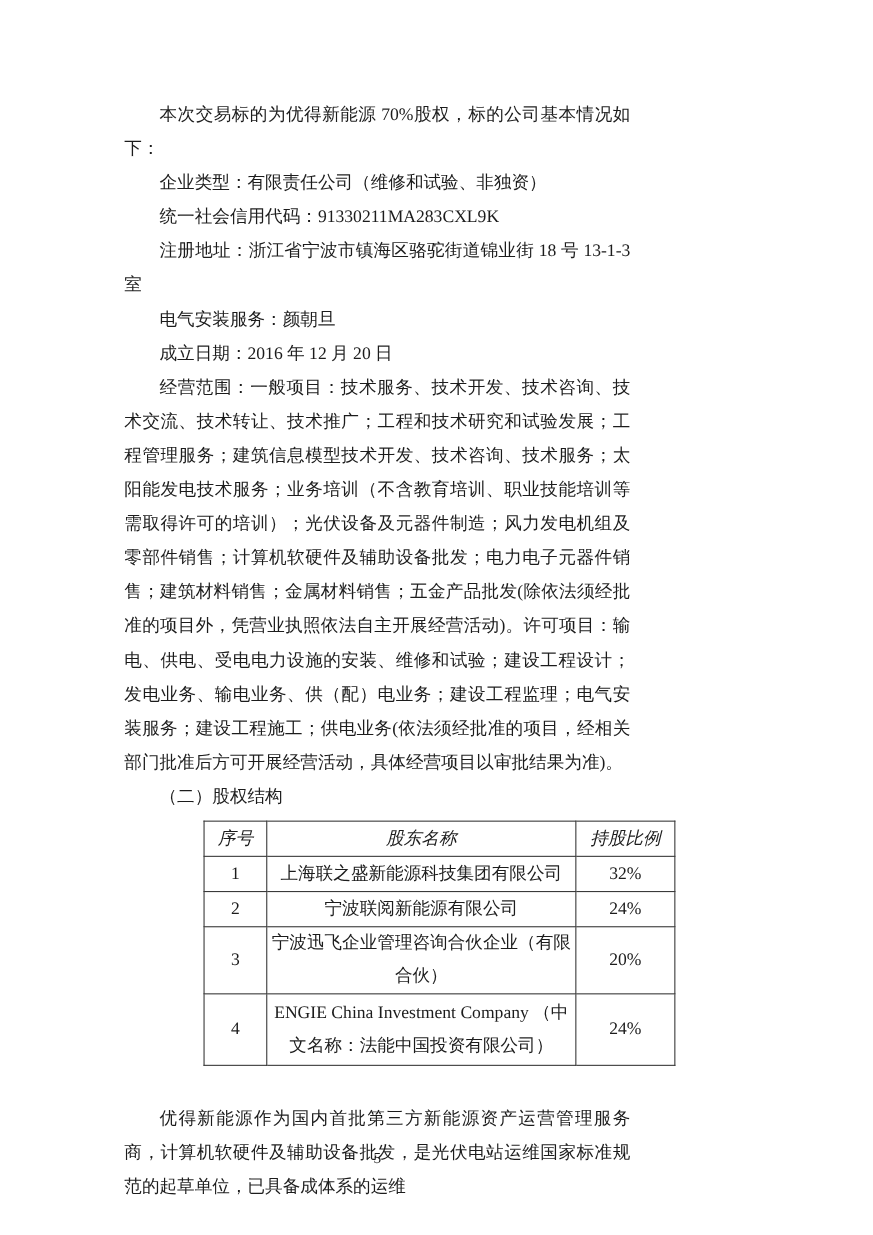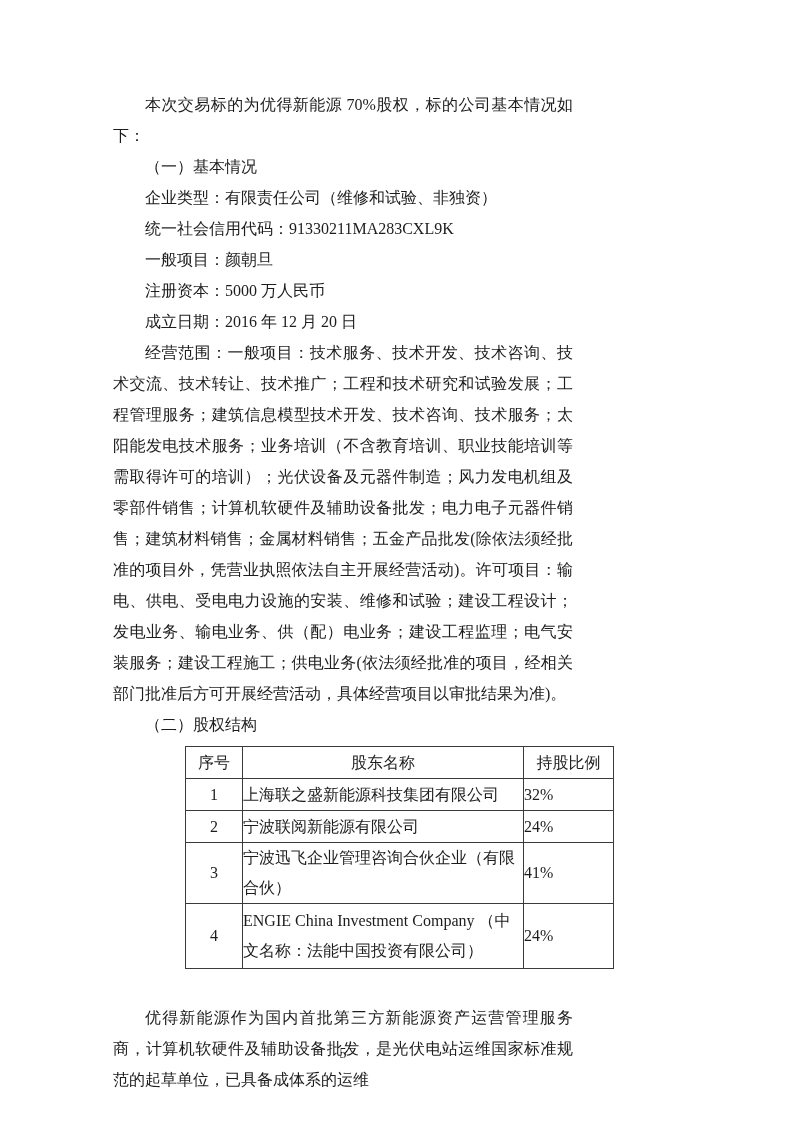--- a/index.html
+++ b/index.html
@@ -33,49 +33,48 @@
     font-size: 16px;
   }
   table.shareholding th,
   table.shareholding td {
     border: 1px solid #3a3a3a;
     font-weight: normal;
     vertical-align: middle;
     padding: 0;
     line-height: 30px;
   }
-  table.shareholding th { height: 31px; text-align: center; }
+  table.shareholding th { height: 31px; text-align: center; font-style: italic; }
   td.c-seq   { height: 31px; text-align: center; }
-  td.c-name  { text-align: left; padding: 0 8px 0 14px; }
-  td.c-ratio { text-align: left; }
+  td.c-name  { text-align: center; padding: 0 8px 0 14px; }
+  td.c-ratio { text-align: center; }
   tr.tall td { height: 60px; }
   tr.tall td.c-name { padding-top: 2px; padding-bottom: 2px; }
   .page-number {
     position: absolute;
     top: 1046px;
     left: 0;
     right: 0;
     text-align: center;
     font-size: 14px;
     color: #1c1c1c;
   }
 </style>
 </head>
 <body>
 
 <div class="page">
   <div class="content">
 
     <p>本次交易标的为优得新能源 70%股权，标的公司基本情况如下：</p>
 
-    <p>（一）基本情况</p>
     <p>企业类型：有限责任公司（维修和试验、非独资）</p>
     <p>统一社会信用代码：91330211MA283CXL9K</p>
-    <p>一般项目：颜朝旦</p>
-    <p>注册资本：5000 万人民币</p>
+    <p>注册地址：浙江省宁波市镇海区骆驼街道锦业街 18 号 13-1-3 室</p>
+    <p>电气安装服务：颜朝旦</p>
     <p>成立日期：2016 年 12 月 20 日</p>
     <p>经营范围：一般项目：技术服务、技术开发、技术咨询、技术交流、技术转让、技术推广；工程和技术研究和试验发展；工程管理服务；建筑信息模型技术开发、技术咨询、技术服务；太阳能发电技术服务；业务培训（不含教育培训、职业技能培训等需取得许可的培训）；光伏设备及元器件制造；风力发电机组及零部件销售；计算机软硬件及辅助设备批发；电力电子元器件销售；建筑材料销售；金属材料销售；五金产品批发(除依法须经批准的项目外，凭营业执照依法自主开展经营活动)。许可项目：输电、供电、受电电力设施的安装、维修和试验；建设工程设计；发电业务、输电业务、供（配）电业务；建设工程监理；电气安装服务；建设工程施工；供电业务(依法须经批准的项目，经相关部门批准后方可开展经营活动，具体经营项目以审批结果为准)。</p>
 
     <p>（二）股权结构</p>
 
     <table class="shareholding">
       <colgroup>
         <col style="width:57px">
         <col style="width:281px">
         <col style="width:90px">
@@ -94,21 +93,21 @@
           <td class="c-ratio">32%</td>
         </tr>
         <tr>
           <td class="c-seq">2</td>
           <td class="c-name">宁波联阅新能源有限公司</td>
           <td class="c-ratio">24%</td>
         </tr>
         <tr>
           <td class="c-seq">3</td>
           <td class="c-name">宁波迅飞企业管理咨询合伙企业（有限合伙）</td>
-          <td class="c-ratio">41%</td>
+          <td class="c-ratio">20%</td>
         </tr>
         <tr class="tall">
           <td class="c-seq">4</td>
           <td class="c-name">ENGIE China Investment Company （中文名称：法能中国投资有限公司）</td>
           <td class="c-ratio">24%</td>
         </tr>
       </tbody>
     </table>
 
     <p>优得新能源作为国内首批第三方新能源资产运营管理服务商，计算机软硬件及辅助设备批发，是光伏电站运维国家标准规范的起草单位，已具备成体系的运维</p>

